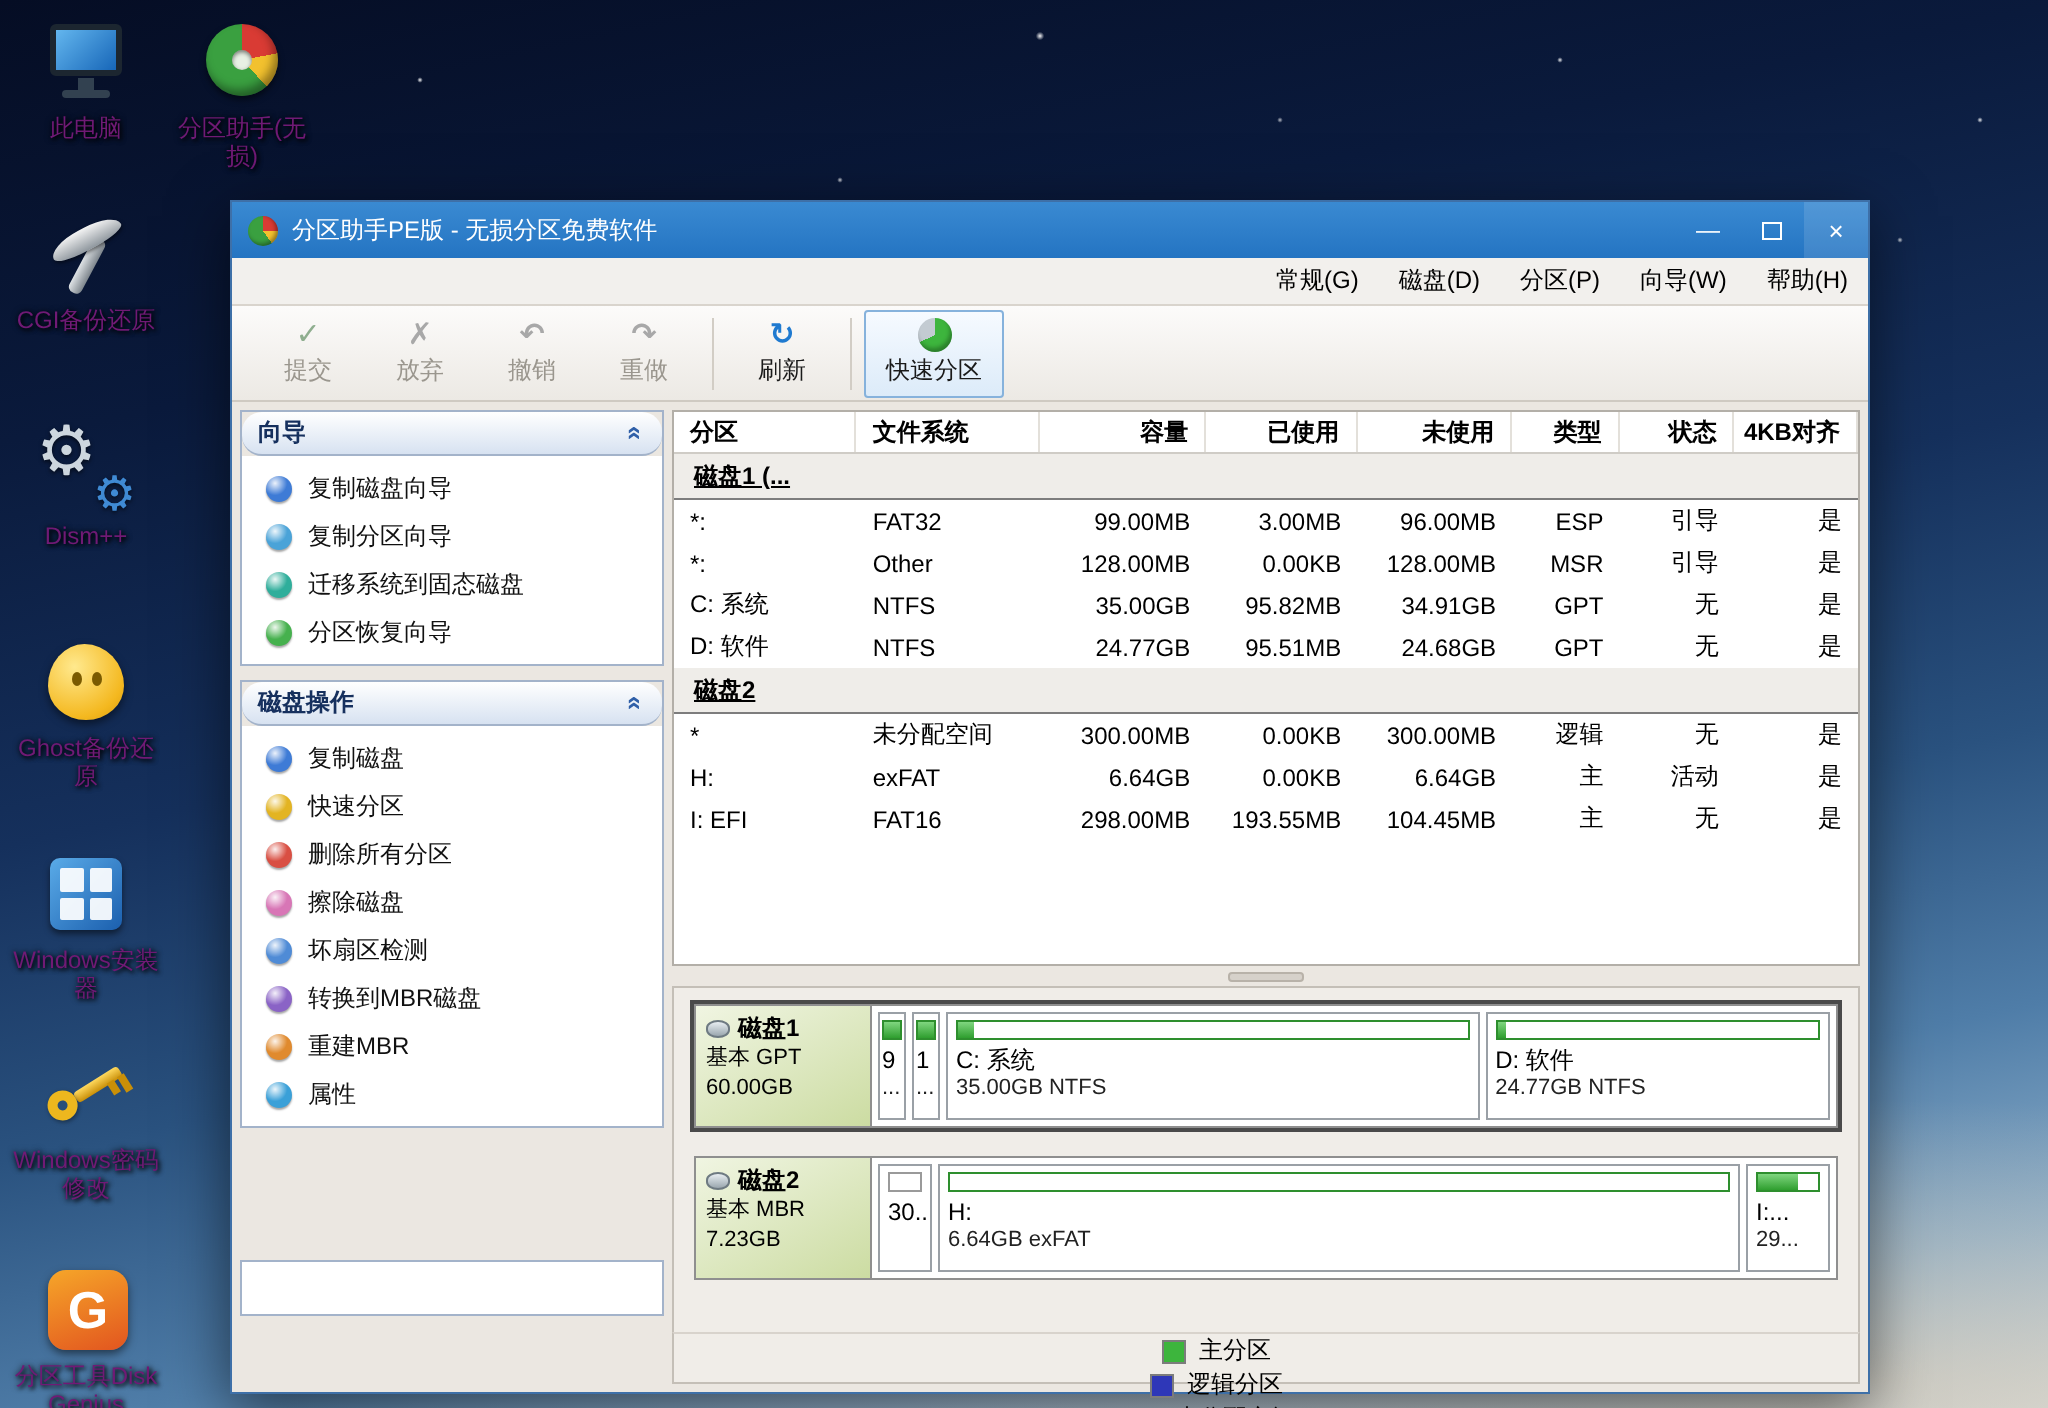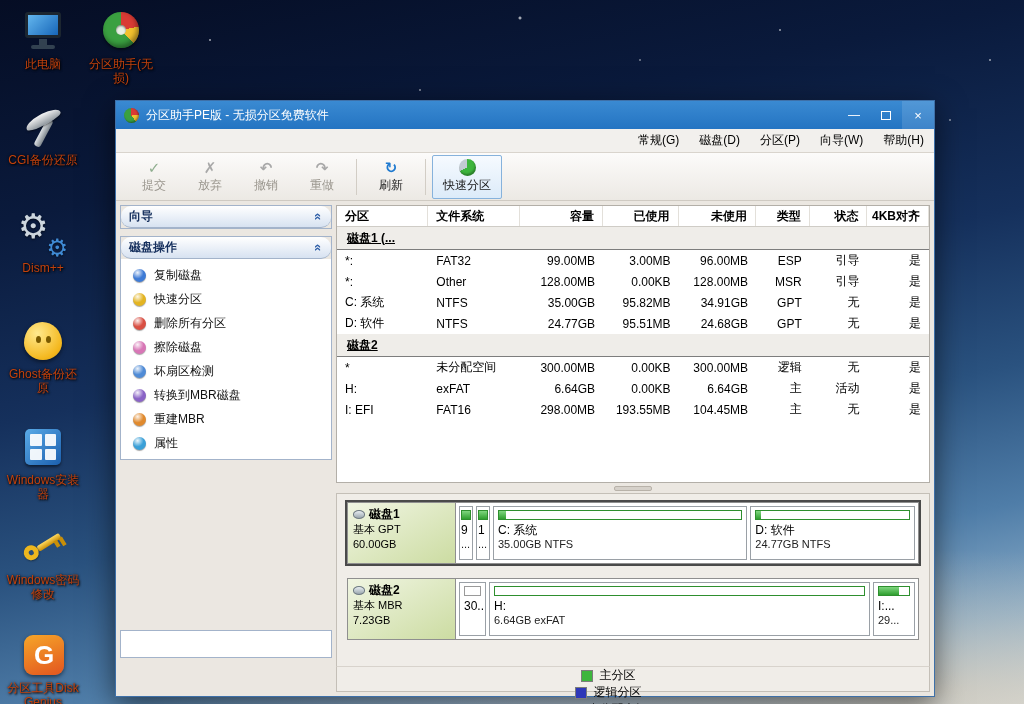--- a/index.html
+++ b/index.html
@@ -18,21 +18,21 @@
       radial-gradient(2px 2px at 880px 200px, rgba(255,255,255,.6), transparent 70%),
       radial-gradient(2px 2px at 300px 160px, rgba(255,255,255,.6), transparent 70%),
       radial-gradient(ellipse 700px 200px at 92% 98%, rgba(222,204,178,.55), transparent 70%),
       radial-gradient(ellipse 600px 170px at 55% 102%, rgba(196,206,220,.5), transparent 72%),
       linear-gradient(168deg,#050d24 0%,#0a1a3c 24%,#15305c 46%,#2a527f 63%,#4f7da8 78%,#8badc8 90%,#ccd7dd 100%);
   }
 
   
   .dicon { position:absolute; width:78px; text-align:center; cursor:default; }
   .dicon .art { width:46px; height:46px; margin:0 auto 3px; position:relative; }
-  .dicon .lbl { color:#c2410c; font-size:12px; line-height:14px; text-shadow:1px 1px 2px #000, 0 0 3px rgba(0,0,0,.8); word-break:break-all; }
+  .dicon .lbl { color:#701a75; font-size:12px; line-height:14px; text-shadow:1px 1px 2px #000, 0 0 3px rgba(0,0,0,.8); word-break:break-all; }
 
   .art-computer .scr { position:absolute; left:5px; top:4px; width:36px; height:26px; background:linear-gradient(135deg,#63b6ee,#1766b8); border:3px solid #1c2630; border-radius:3px; }
   .art-computer .neck { position:absolute; left:19px; top:31px; width:8px; height:6px; background:#324150; }
   .art-computer .base { position:absolute; left:11px; top:37px; width:24px; height:4px; background:#324150; border-radius:2px; }
 
   .art-pa .pie { position:absolute; left:5px; top:4px; width:36px; height:36px; border-radius:50%;
     background:conic-gradient(#d93b34 0 22%, #f2c12e 22% 38%, #3aa040 38% 100%);
     box-shadow:inset -2px -3px 5px rgba(0,0,0,.4), 0 2px 3px rgba(0,0,0,.5); }
   .art-pa .hole { position:absolute; left:18px; top:17px; width:10px; height:10px; border-radius:50%; background:#e8f0e4; box-shadow:inset 0 1px 2px rgba(0,0,0,.5); }
 
@@ -114,21 +114,21 @@
   .thead .ar { justify-content:flex-end; }
   .trow .c { display:flex; align-items:center; }
   .grow { height:23px; background:#efede9; border-bottom:1px solid #7d7d7d; display:flex; align-items:center; font-weight:bold; padding-left:10px;text-decoration:underline; }
 
   .splitter { height:10px; display:flex; align-items:center; justify-content:center; }
   .splitter .grip { width:38px; height:5px; background:#d6d1ca; border:1px solid #b8b2a9; border-radius:2px; }
 
   .diskmap { flex:1; background:#f0ede8; border:1px solid #c4bfb7; border-bottom:none; padding:8px 10px 0; overflow:hidden; }
   .drow { display:flex; background:#fff; border:1px solid #8f8f8f; height:62px; margin-bottom:14px; }
   .drow.selected { outline:2px solid #4a4a4a; }
-  .dlabel { width:108px; background:linear-gradient(150deg,#f0f5e2,#ccdca2); border-right:1px solid #8f8f8f; padding:4px 5px; font-size:11px; line-height:15px; }
+  .dlabel { width:88px; background:linear-gradient(150deg,#f0f5e2,#ccdca2); border-right:1px solid #8f8f8f; padding:4px 5px; font-size:11px; line-height:15px; }
   .dlabel .nm { font-weight:bold; font-size:12px; display:flex; align-items:center; gap:4px; }
   .dcyl { width:12px; height:9px; background:linear-gradient(#e8eef2,#9aa6ae); border:1px solid #6e7a82; border-radius:50%/45%; flex:0 0 12px; }
   .parts { flex:1; display:flex; gap:3px; padding:3px; min-width:0; }
   .pbox { border:1px solid #9aa0a6; padding:3px 4px; overflow:hidden; font-size:11px; line-height:14px; display:flex; flex-direction:column; background:#fff; }
   .pbox .bar { height:10px; border:1px solid #2e8f2e; background:#fff; margin-bottom:3px; flex:0 0 10px; position:relative; }
   .pbox .bar .fl { position:absolute; left:0; top:0; bottom:0; background:linear-gradient(#7fd67f,#2f9e2f); }
   .pbox.unalloc .bar { border-color:#9a9a9a; }
   .pbox .pt { font-size:12px; white-space:nowrap; }
   .pbox .ps { font-size:11px; color:#222; white-space:nowrap; }
   .pn { flex:0 0 14px; width:14px; padding:3px 1px; }
@@ -267,20 +267,38 @@
   <div class="content">
 
     <div class="sidebar">
 
       <div class="sec">
         <div class="sec-hd">
           <span>向导</span>
             <span class="sp"></span>
           <span class="chev">«</span>
         </div>
+        <div class="sec-bd">
+          <div class="sb-item">
+              <span class="dot shine dc1"></span>
+              <span class="sb-label">复制磁盘向导</span>
+            </div>
+          <div class="sb-item">
+              <span class="dot shine dc2"></span>
+              <span class="sb-label">复制分区向导</span>
+            </div>
+          <div class="sb-item">
+              <span class="dot shine dc3"></span>
+              <span class="sb-label">迁移系统到固态磁盘</span>
+            </div>
+          <div class="sb-item">
+              <span class="dot shine dc4"></span>
+              <span class="sb-label">分区恢复向导</span>
+            </div>
+        </div>
       </div>
 
       <div class="sec">
         <div class="sec-hd">
           <span>磁盘操作</span>
             <span class="sp"></span>
           <span class="chev">«</span>
         </div>
         <div class="sec-bd">
           <div class="sb-item">

